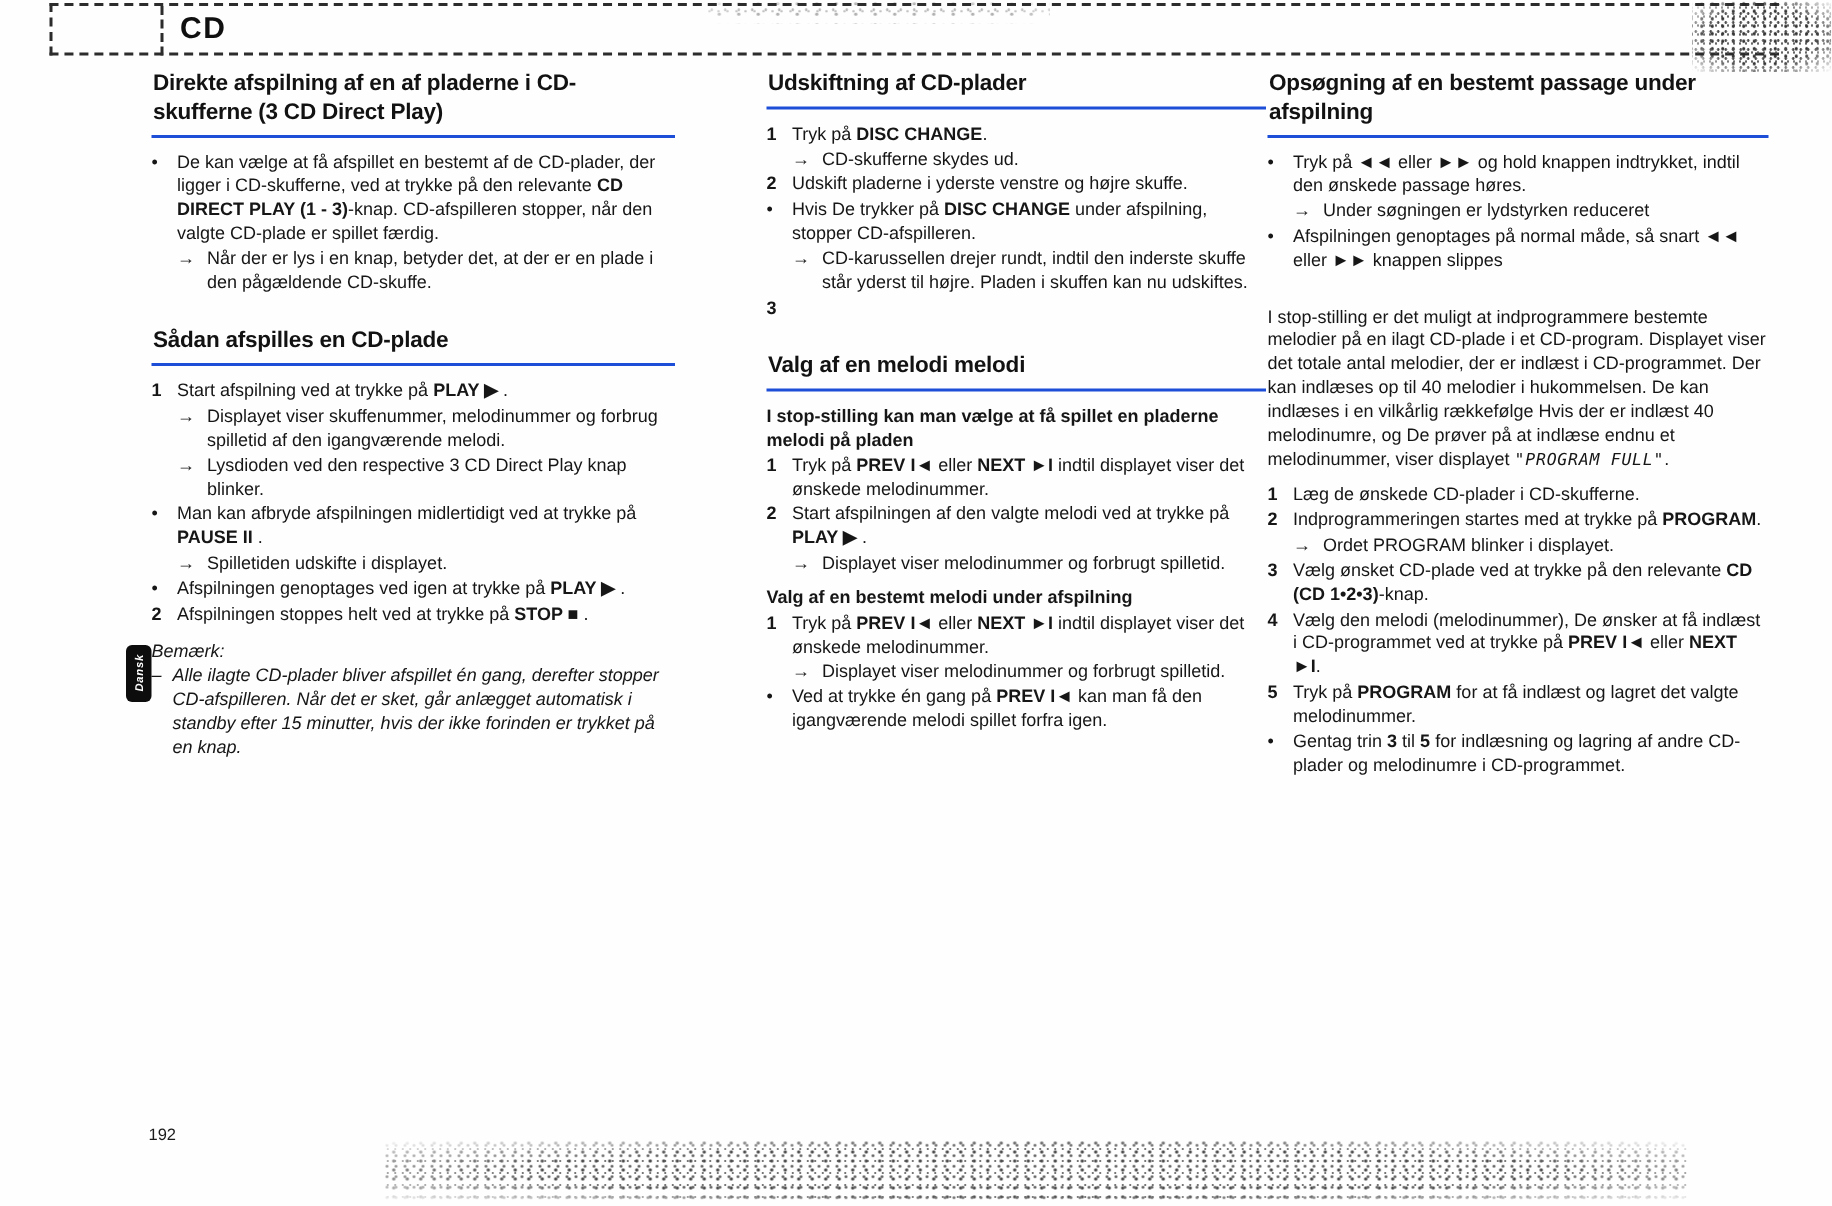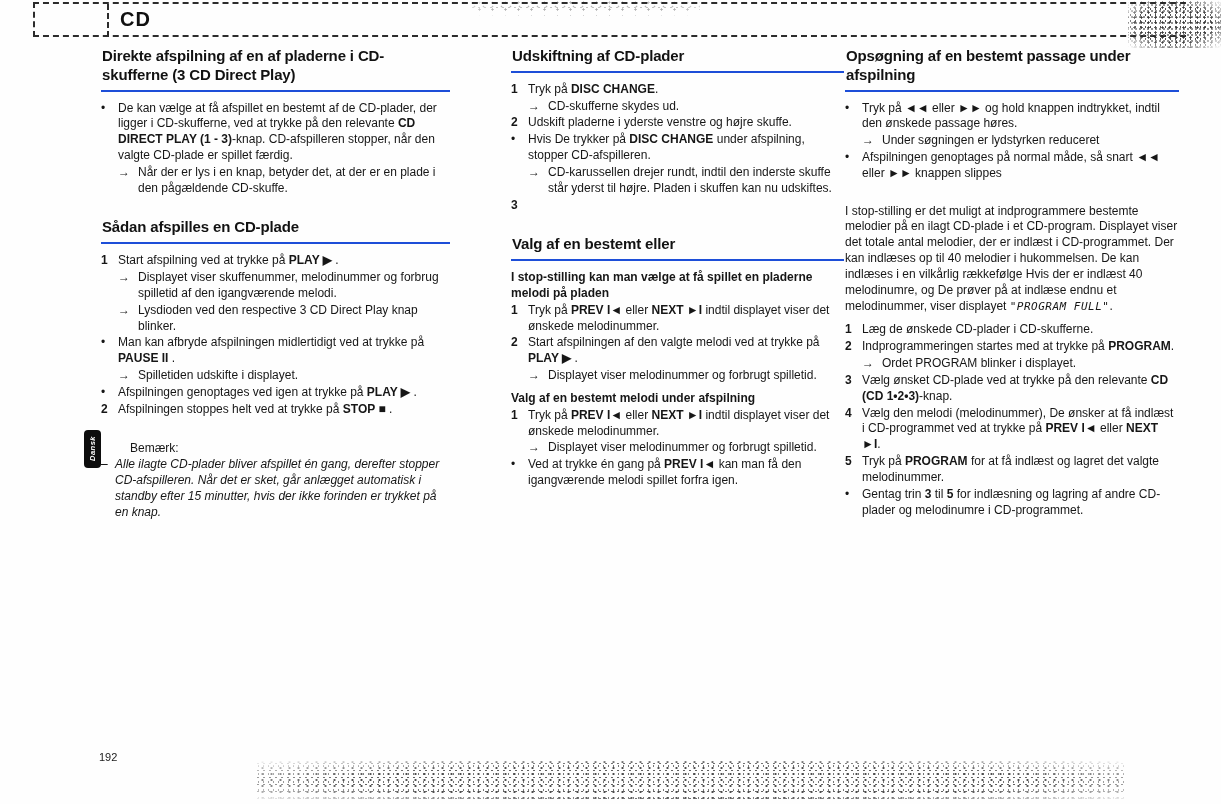--- a/index.html
+++ b/index.html
@@ -42,21 +42,21 @@
     color:#121212;
   }
   .item { display:flex; font-size:12px; line-height:1.32; margin-bottom:1px; }
   .item .marker { flex:0 0 17px; }
   .item.num .marker { font-weight:bold; }
   .item.arrow { padding-left:17px; }
   .item.arrow .marker { flex:0 0 20px; }
   .item.para, .item.boldpara, .item.notehead { display:block; }
   .item.para { margin-bottom:8px; }
   .item.boldpara { font-weight:bold; margin-top:7px; margin-bottom:1px; }
-  .item.notehead { margin-top:23px;padding-left:29px; }
+  .item.notehead { font-style:italic; margin-top:9px; }
   .item.note { font-style:italic; }
   .item.note .marker { flex:0 0 14px; }
   b { font-weight:bold; }
   .lcd {
     font-family:"DejaVu Sans Mono", monospace;
     font-style:italic; font-size:11px; letter-spacing:0.5px;
   }
 
   
   .lang-tab {
@@ -169,21 +169,21 @@
         </div>
         <div class="item arrow">
           <span class="marker">→</span>
           <span class="txt">CD-karussellen drejer rundt, indtil den inderste skuffe står yderst til højre. Pladen i skuffen kan nu udskiftes.</span>
         </div>
         <div class="item num">
           <span class="marker">3</span>
         </div>
       </section>
       <section class="doc-section">
-        <h2 class="sec-title">Valg af en bestemt eller</h2>
+        <h2 class="sec-title">Valg af en melodi melodi</h2>
         <div class="item boldpara"><span class="txt">I stop-stilling kan man vælge at få spillet en pladerne melodi på pladen</span></div>
         <div class="item num">
           <span class="marker">1</span>
           <span class="txt">Tryk på <b>PREV I◄</b> eller <b>NEXT ►I</b> indtil displayet viser det ønskede melodinummer.</span>
         </div>
         <div class="item num">
           <span class="marker">2</span>
           <span class="txt">Start afspilningen af den valgte melodi ved at trykke på <b>PLAY ▶</b> .</span>
         </div>
         <div class="item arrow">

